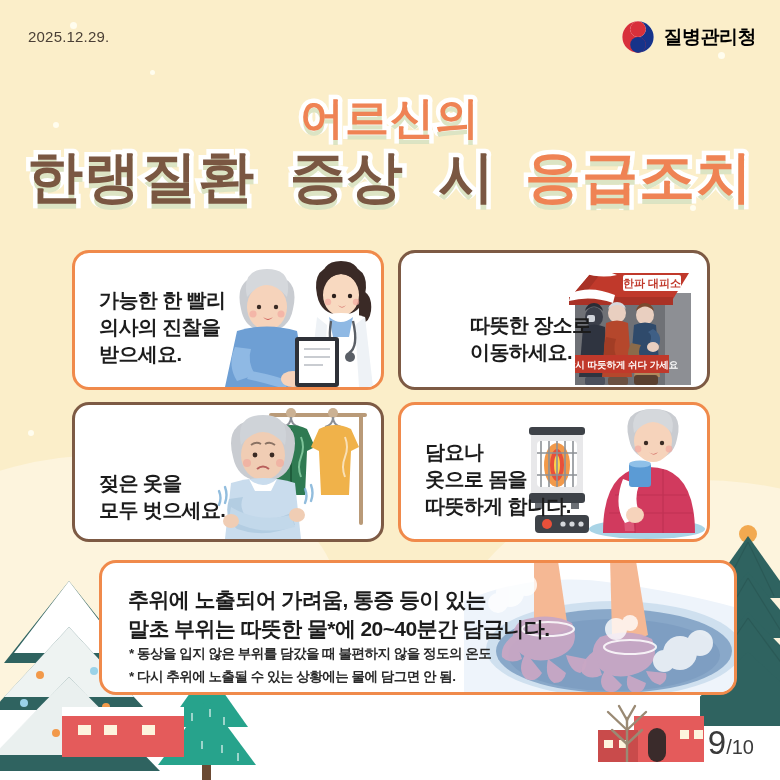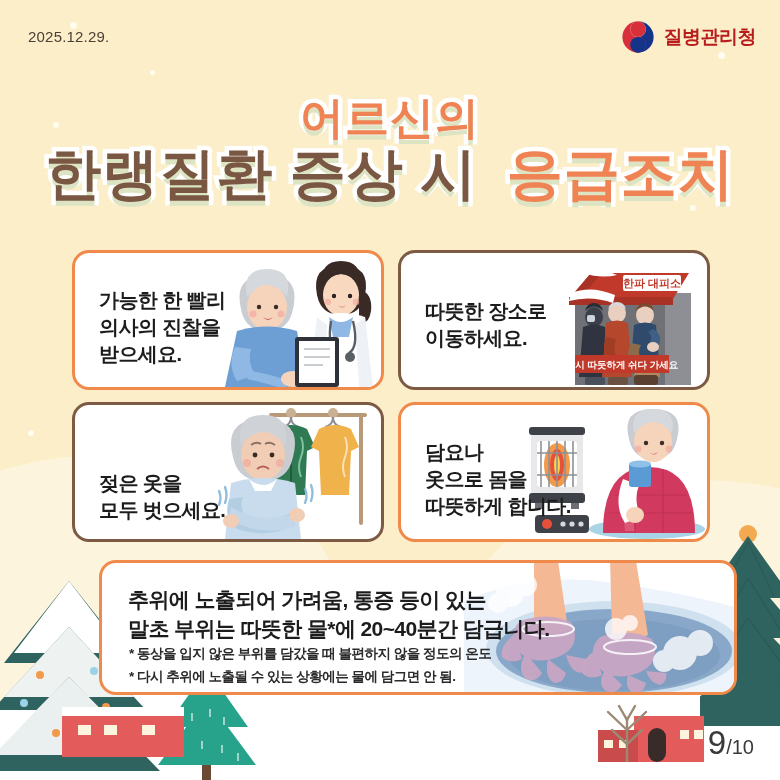--- a/index.html
+++ b/index.html
@@ -32,33 +32,34 @@
   
   #date {
     position:absolute; left:28px; top:28px; z-index:5;
     font-size:15px; color:#4b4036; letter-spacing:.2px;
   }
   #logo {
     position:absolute; right:24px; top:20px; z-index:5;
     display:flex; align-items:center; gap:9px;
   }
   .taeguk { width:34px; height:34px; position:relative; }
-  #logo-text { font-size:19px; font-weight:bold; color:#b91c1c; letter-spacing:-.5px; }
+  #logo-text { font-size:19px; font-weight:bold; color:#000000; letter-spacing:-.5px; }
 
   
   #title { position:absolute; left:0; right:0; top:96px; z-index:6; text-align:center; }
   .tline { line-height:1; margin-bottom:6px; white-space:nowrap; }
   .tline1 { font-size:44px; }
   .tline2 { font-size:56px; }
   .tw {
     font-weight:bold; letter-spacing:1px;
     -webkit-text-stroke:9px #ffffff;
     paint-order:stroke fill;
     text-shadow:0 5px 0 rgba(214,223,186,.85);
     display:inline-block;
+    font-family:Liberation Mono, monospace;
   }
   .tw.orange { color:#ef8354; }
   .tw.brown  { color:#7a5742; }
 
   
   .card {
     position:absolute; z-index:5;
     background:#ffffff; border-radius:17px;
     overflow:hidden;
   }
@@ -75,21 +76,21 @@
   #card2 { left:398px; top:250px; width:312px; height:140px; }
   #card3 { left:72px;  top:402px; width:312px; height:140px; }
   #card4 { left:398px; top:402px; width:312px; height:140px; }
   #card5 { left:72px;  top:560px; width:638px; height:135px;margin-left:27px; }
 
   #card1 .card-text,
   #card2 .card-text,
   #card3 .card-text,
   #card4 .card-text { left:24px; font-size:20px; }
   #card1 .card-text { top:34px; }
-  #card2 .card-text { top:45px; }
+  #card2 .card-text { top:59px;margin-left:45px; }
   #card3 .card-text { top:45px;margin-top:20px; }
   #card4 .card-text { top:34px; }
 
   #card5 .card-text { left:26px; top:22px; font-size:21px; line-height:1.4; }
   .note {
     position:absolute; left:27px; z-index:3;
     font-size:13.5px; font-weight:bold; color:#2a2a2a; letter-spacing:-.5px;
   }
   #note1 { top:82px; }
   #note2 { top:105px; }

